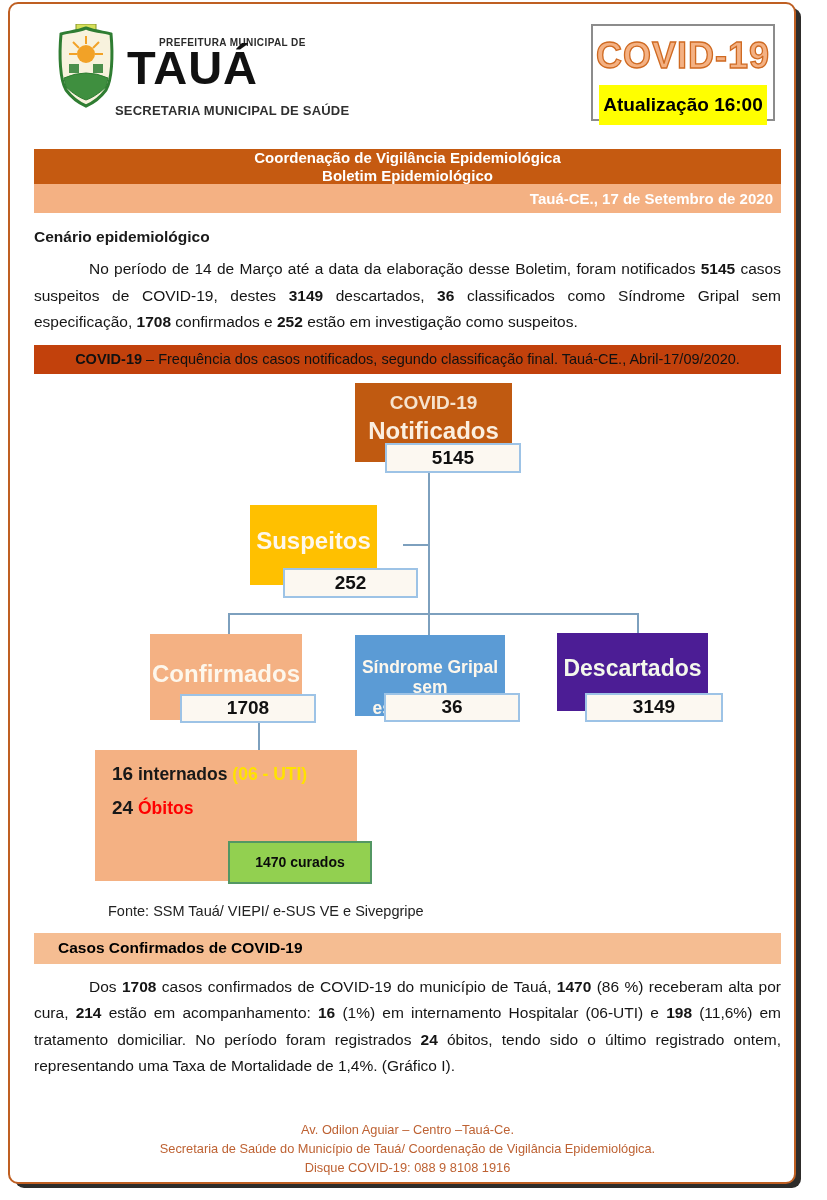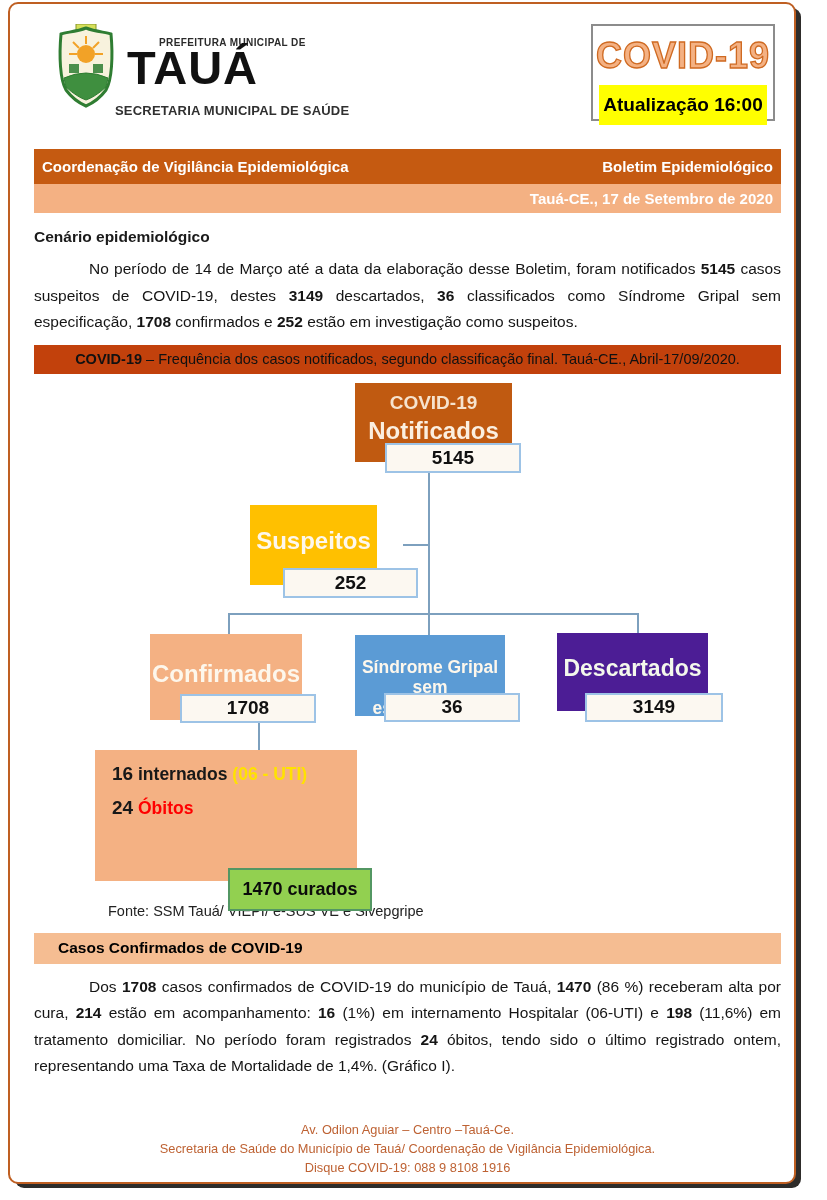--- a/index.html
+++ b/index.html
@@ -30,21 +30,21 @@
   }
   .update-badge{
     display:inline-block;margin-top:8px;background:#FFFF00;color:#000;
     font-size:19px;font-weight:bold;padding:8px 4px;line-height:24px;
   }
 
   
   .bar-dark{
     margin-top:10px;height:35px;background:#C55A11;color:#fff;font-weight:bold;
     font-size:15px;display:flex;align-items:center;justify-content:space-between;
-    padding:0 8px;box-sizing:border-box;
+    padding:0 8px;box-sizing:border-box;flex-direction:column;
   }
   .bar-date{
     height:29px;background:#F4B183;color:#fff;font-weight:bold;font-size:15px;
     display:flex;align-items:center;justify-content:flex-end;padding:0 8px;box-sizing:border-box;
   }
   .sec-heading{margin-top:15px;font-size:15.5px;font-weight:bold;}
   .para{
     margin-top:10px;font-size:15.5px;line-height:26.5px;text-align:justify;
     text-indent:55px;color:#151515;
   }
@@ -89,24 +89,24 @@
   .l-conf{left:224px;top:343px;height:28px;}
   .breakdown{
     position:absolute;left:61px;top:370px;width:262px;height:131px;background:#F4B183;
     box-sizing:border-box;padding:13px 0 0 17px;z-index:1;
   }
   .bd-line{font-size:17.5px;font-weight:bold;color:#181818;margin-bottom:12px;white-space:nowrap;}
   .bd-num{font-size:19px;}
   .bd-yellow{color:#FFE200;}
   .bd-red{color:#FF0000;}
   .curados{
-    position:absolute;left:194px;top:488px;width:144px;height:43px;background:#92D050;
+    position:absolute;left:194px;top:461px;width:144px;height:43px;background:#92D050;
     border:2px solid #539763;box-sizing:border-box;z-index:4;
     display:flex;align-items:center;justify-content:center;
-    font-size:18px;font-weight:bold;color:#0b0b0b;
+    font-size:14px;font-weight:bold;color:#0b0b0b;
   }
   .fonte{margin-top:6px;margin-left:74px;font-size:14.5px;color:#222;}
 
   
   .footer{margin-top:40px;text-align:center;color:#BE6233;font-size:12.8px;line-height:19px;}
 </style>
 </head>
 <body>
 
 <div class="page">

